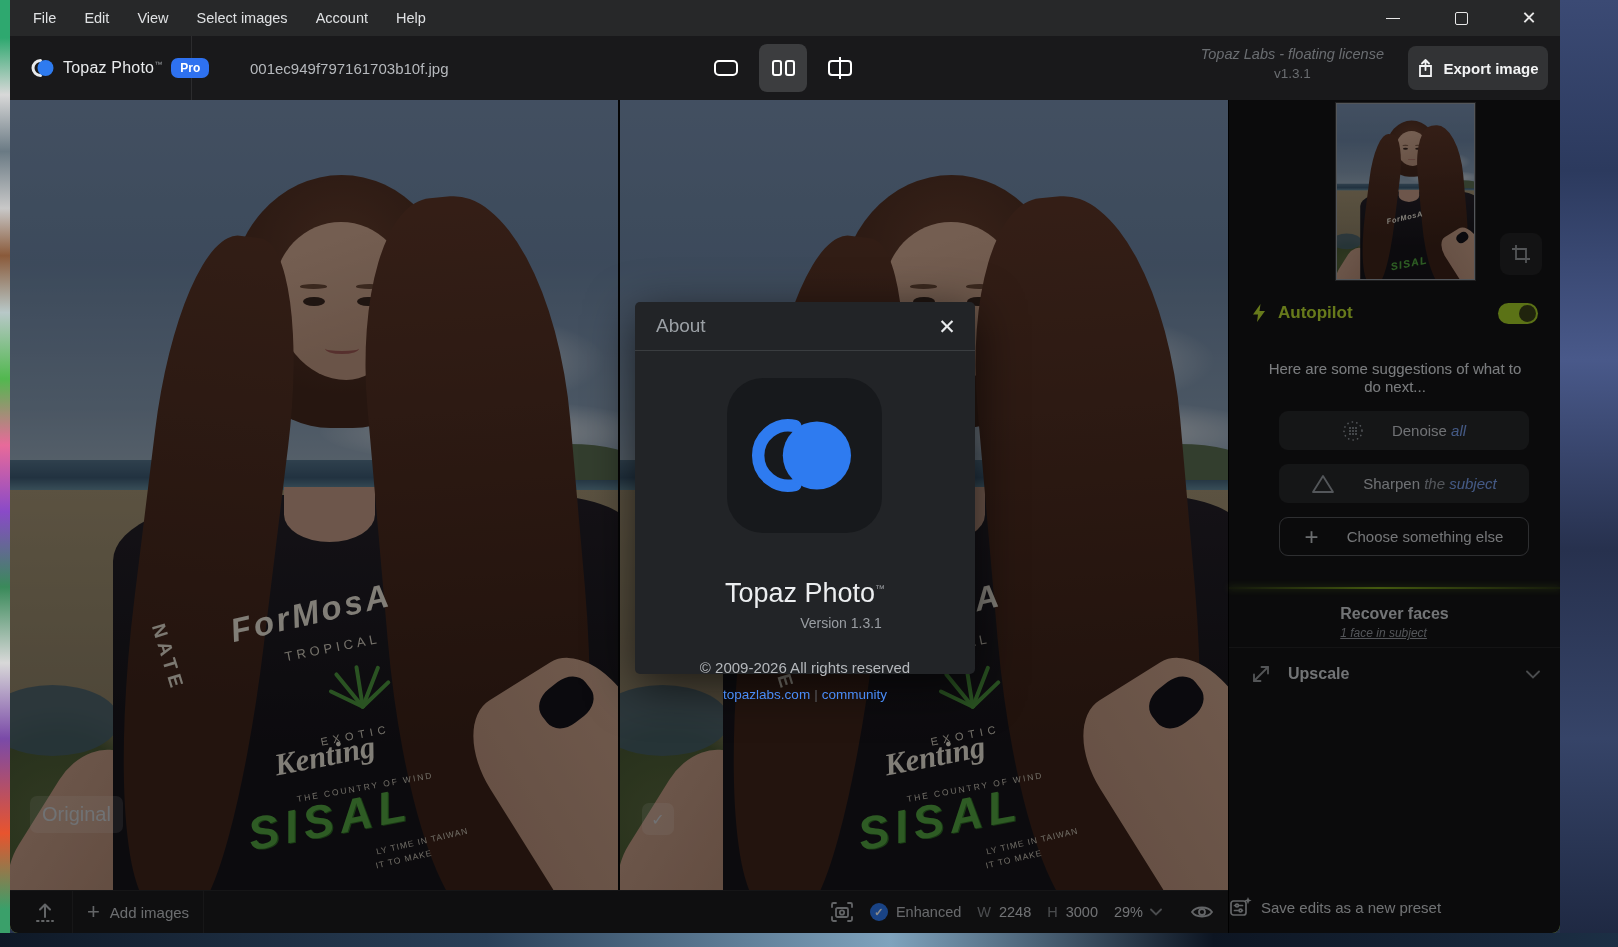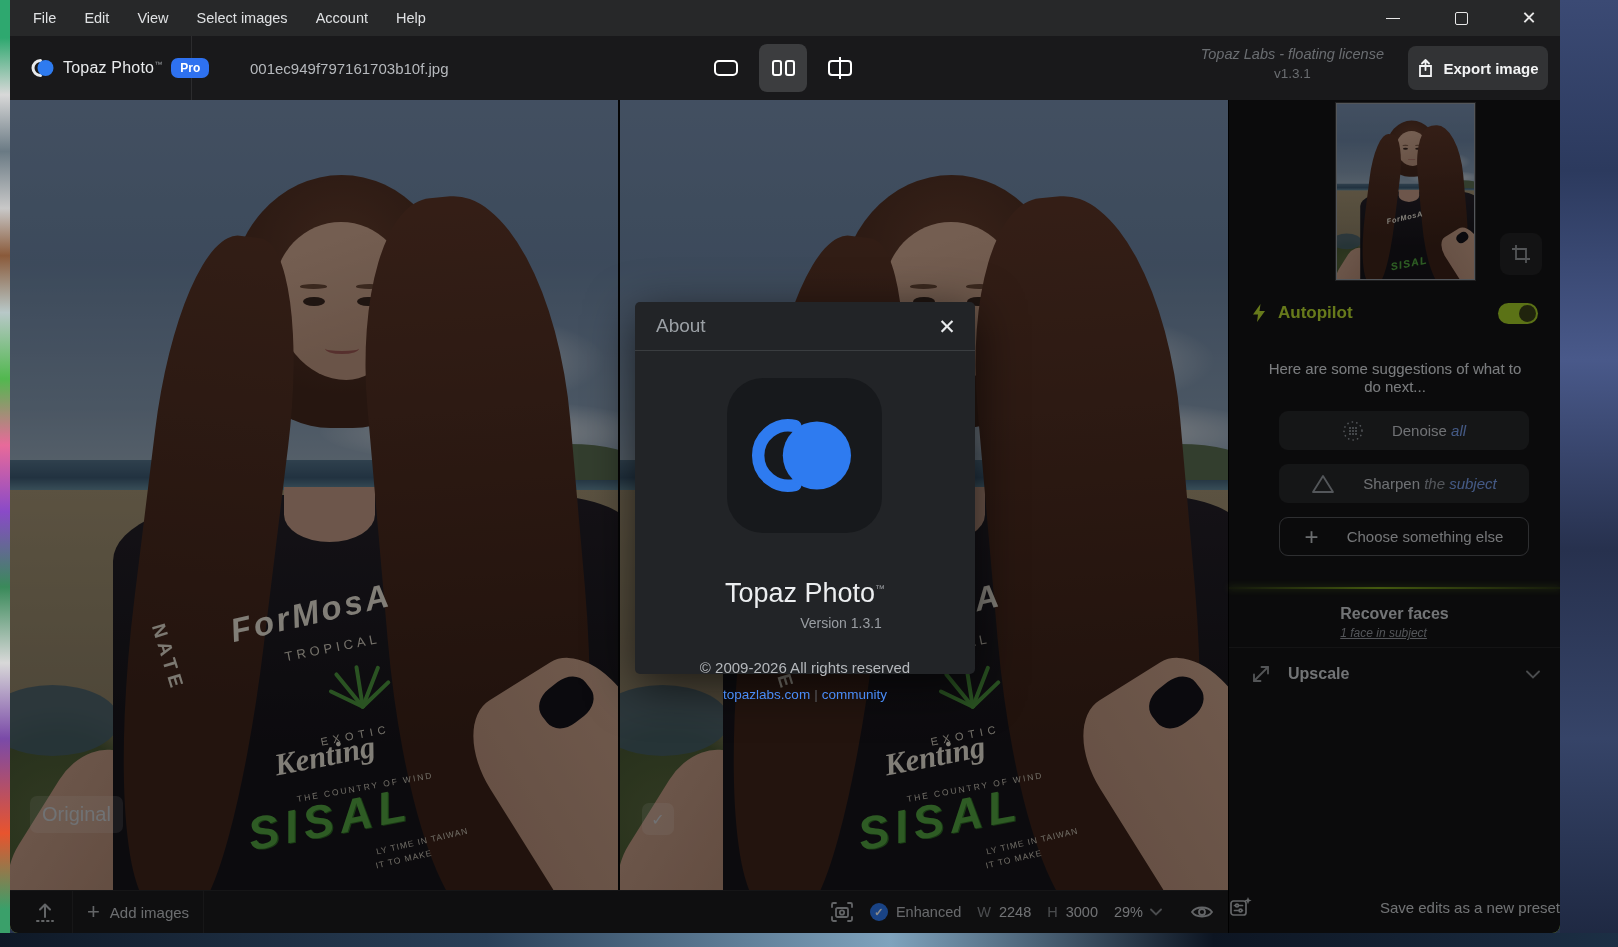--- a/index.html
+++ b/index.html
@@ -171,21 +171,21 @@
     background:linear-gradient(90deg, rgba(120,160,20,.15), rgba(150,200,30,.8) 45%, rgba(120,160,20,.2));
     box-shadow:0 0 6px rgba(150,200,40,.5); }
   .side-row { position:absolute; left:0; width:100%; display:flex; align-items:center;
     padding:0 20px; gap:15px; color:#d3d6da; }
   .row-recover { top:490px; height:58px; border-bottom:1px solid #262628;flex-direction:column; }
   .row-upscale { top:549px; height:50px; }
   .row-title { font-size:16px; font-weight:600; color:#d3d6da; }
   .row-sub { font-size:12px; font-style:italic; color:#9a9ea5; margin-top:3px;text-decoration:underline; }
   .chev { margin-left:auto; color:#8a8d91; }
   .save-row { position:absolute; left:0; bottom:14px; width:100%; display:flex; align-items:center;
-    justify-content:space-between; gap:8px; color:#d0d3d7; font-size:15px; }
+    justify-content:flex-start; gap:8px; color:#d0d3d7; font-size:15px; }
 
   
   .overlay { position:absolute; left:0; top:100px; width:1550px; height:833px;
     background:rgba(0,0,0,.46); z-index:5; }
   .dialog { position:absolute; left:625px; top:302px; width:340px; height:372px; background:#222427;
     border-radius:5px; z-index:10; box-shadow:0 12px 48px rgba(0,0,0,.65); }
   .dlg-header { position:relative; height:49px; display:flex; align-items:center; padding:0 21px;
     border-bottom:1px solid #3a3d40; }
   .dlg-title { color:#9ba0a5; font-size:19px; }
   .dlg-close { position:absolute; right:14px; top:11px; width:28px; height:28px; display:flex;

